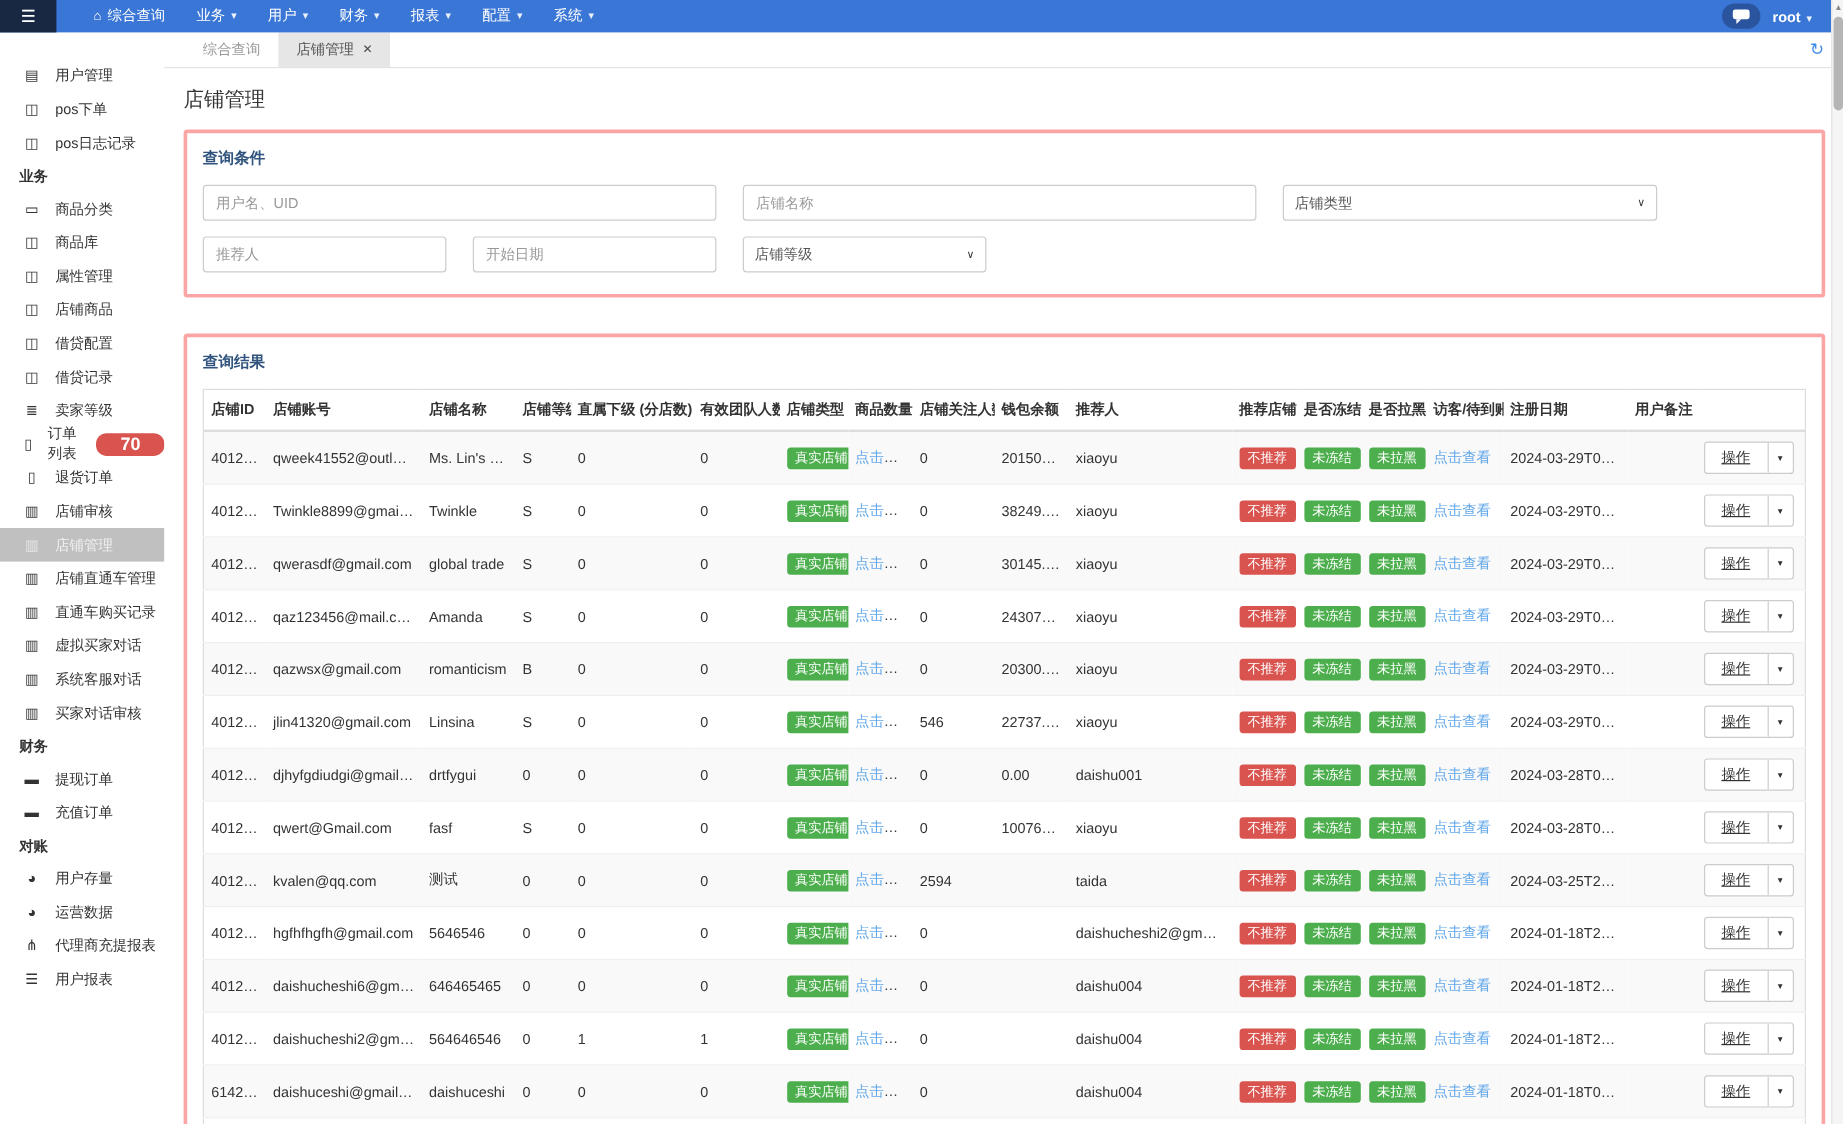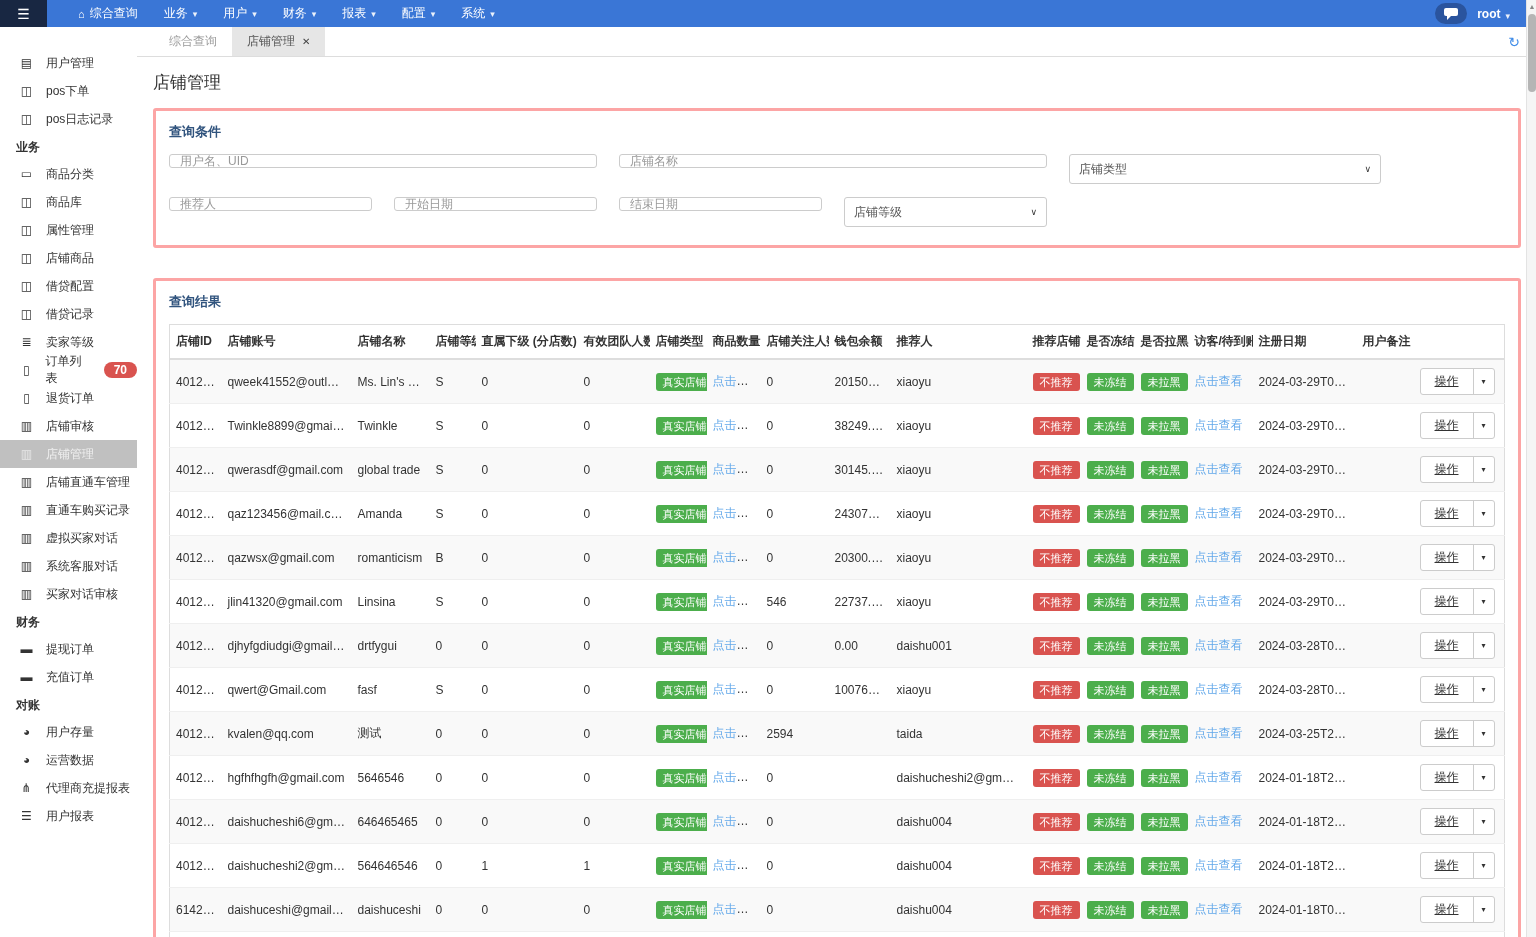--- a/index.html
+++ b/index.html
@@ -22,40 +22,40 @@
   .user-chip { color:#fff; font-size:12px; font-weight:bold; display:flex; align-items:flex-end; gap:5px; cursor:pointer; }
 
   
   .layout { display:flex; min-height:818px; background:#fff; }
   .sidebar { width:137px; background:#fff; padding-top:22px; flex:0 0 137px; }
   .side-item { height:28px; display:flex; align-items:center; gap:12px; padding-left:19px; color:#333; cursor:pointer; }
   .side-item .side-ico { width:15px; font-size:12px; color:#333; text-align:center; }
   .side-item.active { background:#c0c0c0; color:#efefef; }
   .side-item.active .side-ico { color:#e6e6e6; }
   .side-section { padding:6px 0 4px 16px; font-weight:bold; font-size:12px; color:#333; }
-  .side-badge { background:#d9534f; color:#fff; border-radius:9px; font-size:12px; padding:1px 10px; font-weight:bold; }
+  .side-badge { background:#d9534f; color:#fff; border-radius:9px; font-size:15px; padding:1px 20px; font-weight:bold; }
 
   .main { flex:1; min-width:0; }
   .tabbar { height:30px; background:#fff; border-bottom:1px solid #ddd; display:flex; align-items:stretch; padding-left:17px; }
   .tab { display:flex; align-items:center; gap:7px; padding:0 15px; color:#999; cursor:pointer; }
   .tab.active { background:#e6e6e6; color:#555; }
   .tab-close { font-size:10px; color:#444; cursor:pointer; }
   .refresh { margin-left:auto; display:flex; align-items:center; padding-right:16px; color:#3f8ce8; font-size:14px; cursor:pointer; }
 
   .content { padding:10px 15px 0 16px; background:#fff; }
   .page-title { font-size:17px; font-weight:400; color:#333; margin:4px 0 14px 0; }
 
   .card { border:3px solid #fca5a5; border-radius:3px; padding:12px 13px 18px 13px; background:#fff; }
   .card + .card { margin-top:30px; }
   .card-title { font-size:13px; font-weight:bold; color:#31547e; margin-bottom:13px; }
 
   
   .form-grid { display:grid; grid-template-columns:203px 203px 203px 203px 312px; gap:13px 22px; }
   .span2 { grid-column:span 2; }
-  .inp { width:100%; height:14px; border:1px solid #ccc; border-radius:3px; padding:0 10px; font-size:12px; color:#555;
+  .inp { width:100%; height:30px; border:1px solid #ccc; border-radius:3px; padding:0 10px; font-size:12px; color:#555;
     font-family:inherit; outline:none; }
   .inp::placeholder { color:#999; }
   .sel { width:100%; height:30px; border:1px solid #ccc; border-radius:3px; padding:0 9px; font-size:12px; color:#555;
     display:flex; align-items:center; justify-content:space-between; background:#fff; cursor:pointer; }
   .sel .sel-caret { font-size:9px; color:#333; }
   .btn-search { width:100%; height:30px; border:1px solid #ccc; border-radius:3px; background:#fff; font-size:12px;
     color:#333; font-family:inherit; cursor:pointer; }
 
   
   table.result { width:100%; border-collapse:collapse; table-layout:fixed; border:1px solid #ddd; background:#fff; }
@@ -251,21 +251,20 @@
         <div class="card-title">查询条件</div>
         <div class="form-grid">
           <input class="inp span2" placeholder="用户名、UID" style="">
           <input class="inp span2" placeholder="店铺名称" style="">
           <div class="sel">
             <span>店铺类型</span>
             <span class="sel-caret">∨</span>
           </div>
           <input class="inp" placeholder="推荐人" style="">
           <input class="inp" placeholder="开始日期" style="">
-          <input class="inp" placeholder="结束日期" style="">
           <div class="sel">
             <span>店铺等级</span>
             <span class="sel-caret">∨</span>
           </div>
         </div>
       </div>
 
       <div class="card">
         <div class="card-title">查询结果</div>
         <table class="result">

